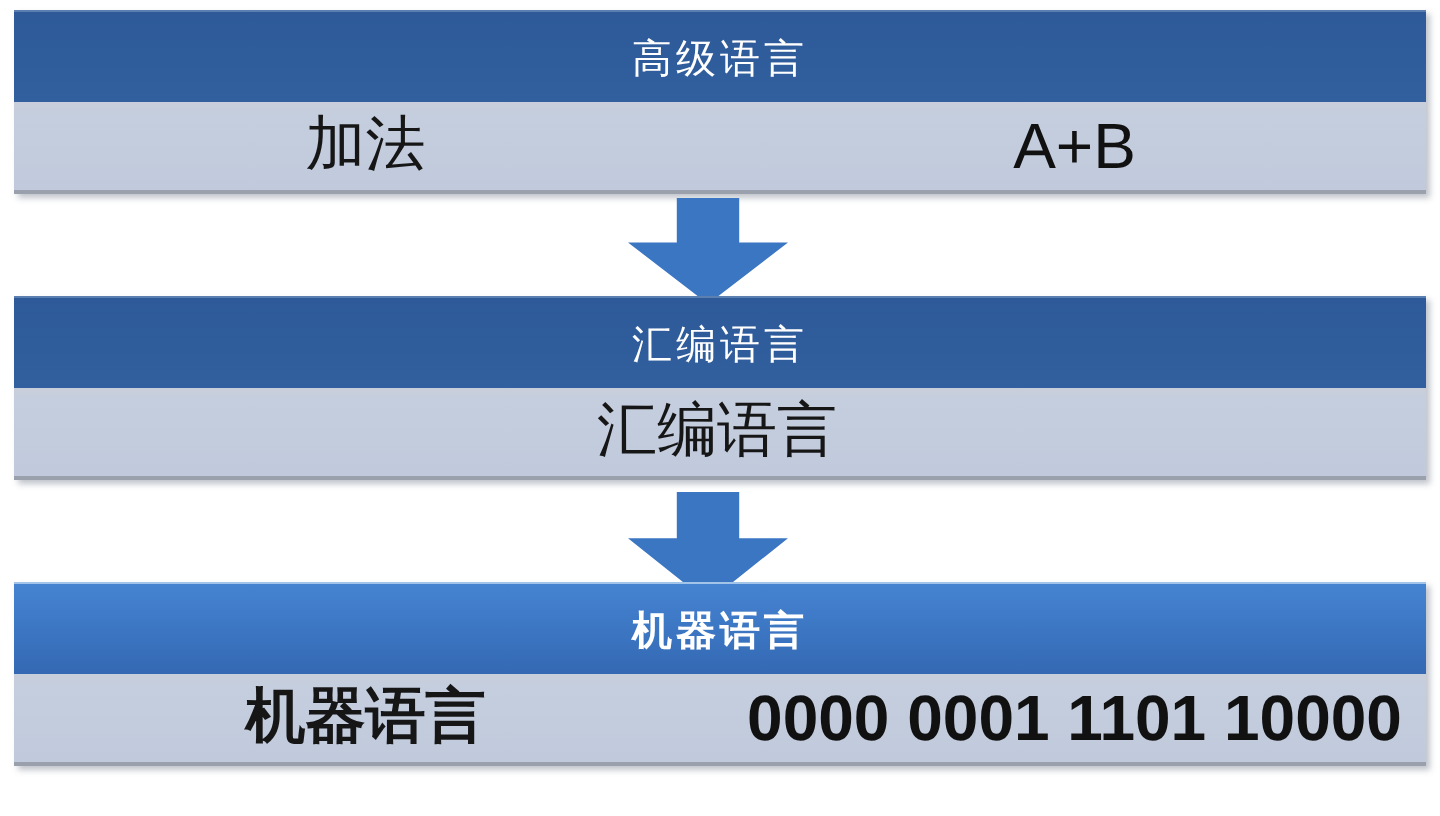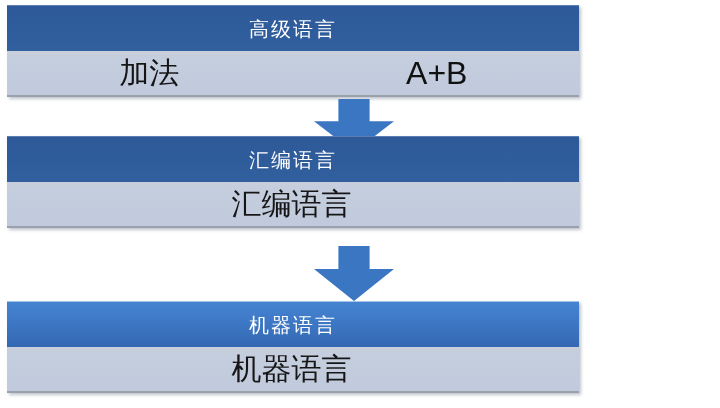--- a/index.html
+++ b/index.html
@@ -14,21 +14,21 @@
     overflow: hidden;
     font-family: "DejaVu Sans", "Liberation Sans", sans-serif;
   }
   .stage {
     position: absolute;
     inset: 0;
   }
   .block {
     position: absolute;
     left: 7px;
-    width: 572px;
+    width: 706px;
     box-shadow: 2px 2px 3px rgba(115,125,140,0.45);
   }
   .hdr {
     height: 45px;
     border-top: 1px solid #5a7fb0;
     display: flex;
     align-items: center;
     justify-content: center;
   }
   .hdr-dark {
@@ -69,22 +69,22 @@
     color: #161616;
     line-height: 1;
   }
   .latin-text {
     font-family: "Liberation Sans", "DejaVu Sans", sans-serif;
     font-size: 32px;
     color: #111111;
     line-height: 1;
   }
   .block-1 { top: 5px; }
-  .block-2 { top: 136px; }
-  .block-3 { top: 301px; }
+  .block-2 { top: 148px; }
+  .block-3 { top: 291px; font-weight: bold; }
   .arrow {
     position: absolute;
     left: 314px;
     width: 80px;
     background: #3b76c3;
     clip-path: polygon(30.5% 0, 69.5% 0, 69.5% 42%, 100% 42%, 50% 100%, 0 42%, 30.5% 42%);
   }
   .arrow-1 { top: 99px;  height: 53px; }
   .arrow-2 { top: 246px; height: 55px; }
 </style>
@@ -126,16 +126,19 @@
 
   <section class="block block-3">
     <div class="hdr hdr-bright">
       <span class="hdr-label">机器语言</span>
     </div>
     <div class="row">
       <div class="cell">
         <span class="cjk-text">机器语言</span>
       </div>
       <div class="divider"></div>
+      <div class="cell">
+        <span class="latin-text">0000 0001 1101 10000</span>
+      </div>
     </div>
   </section>
 
 </div>
 
 </body></html>

